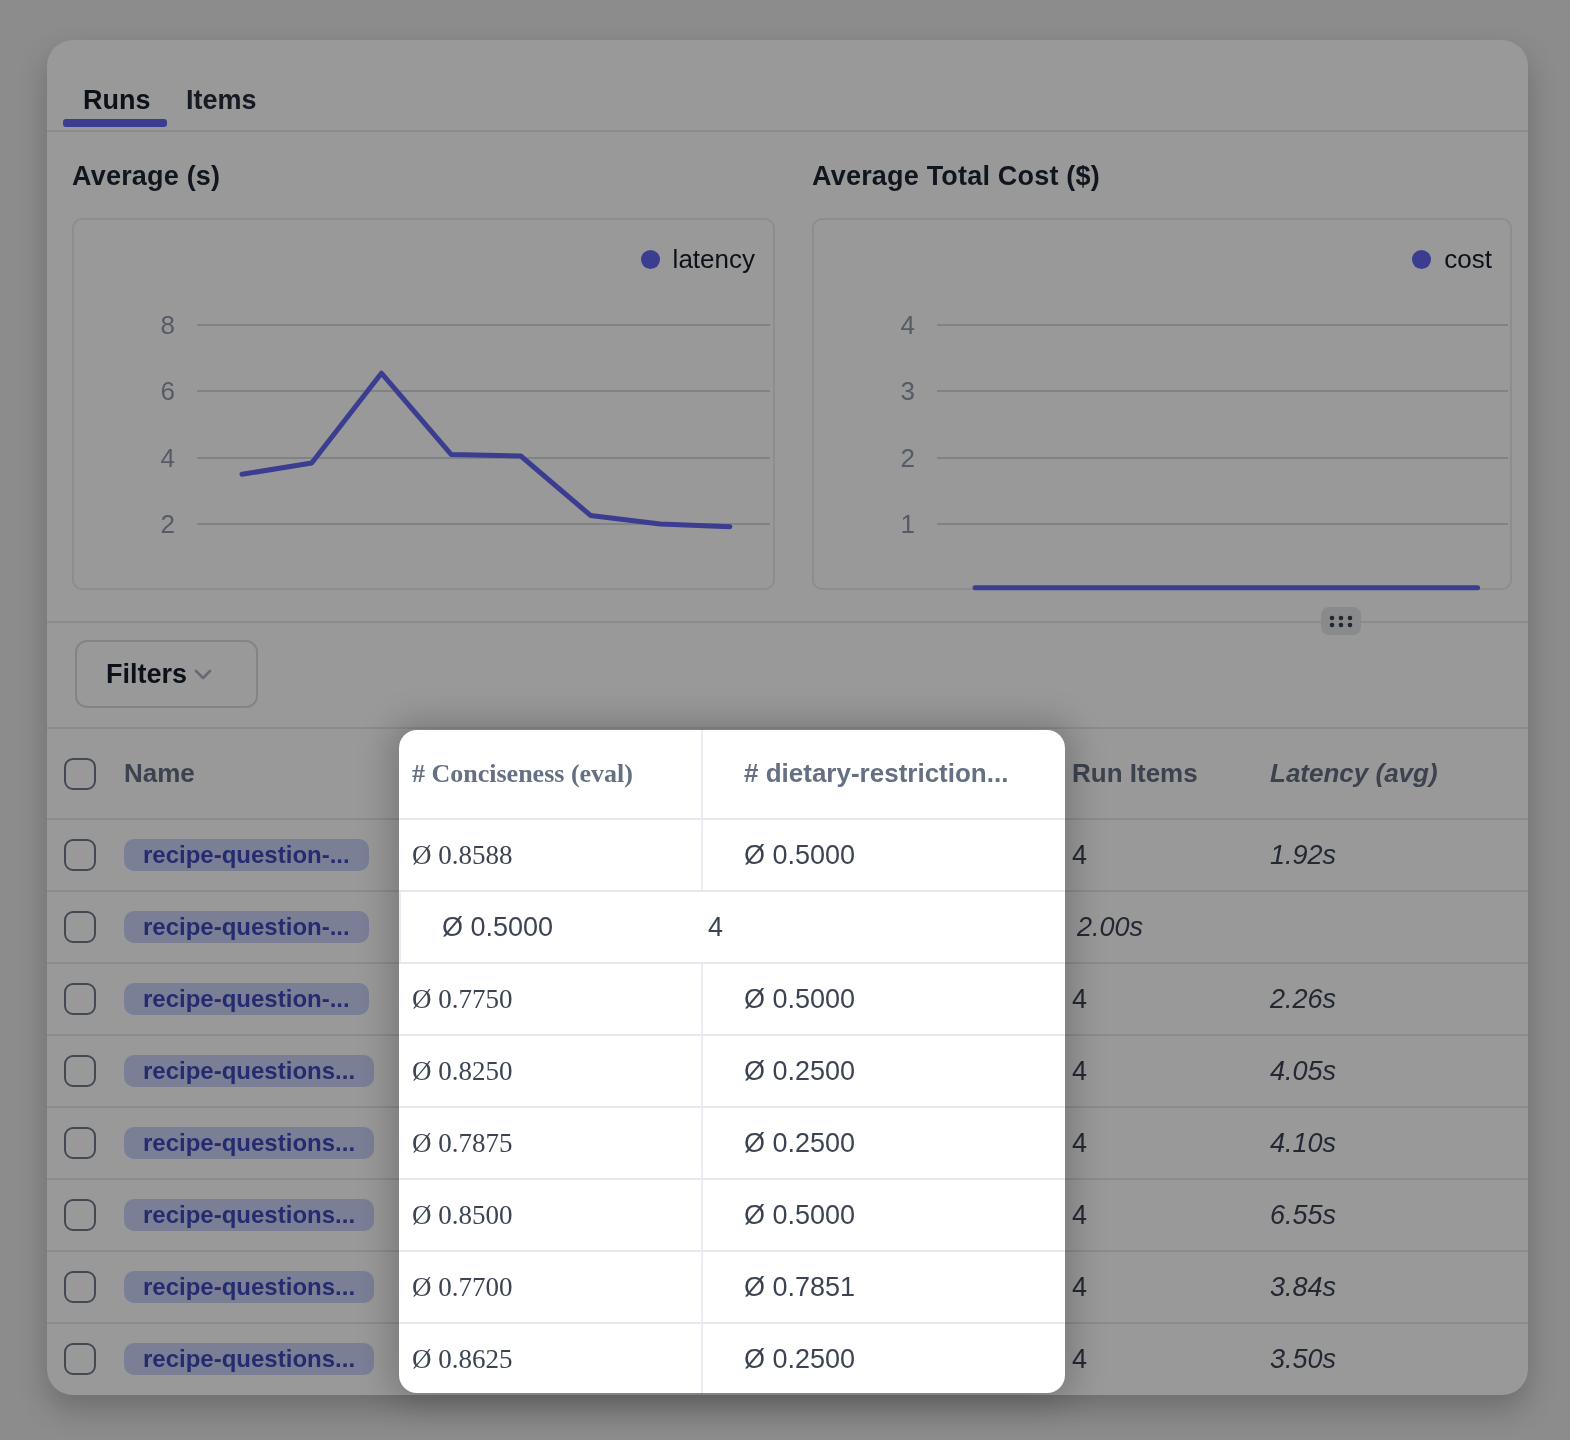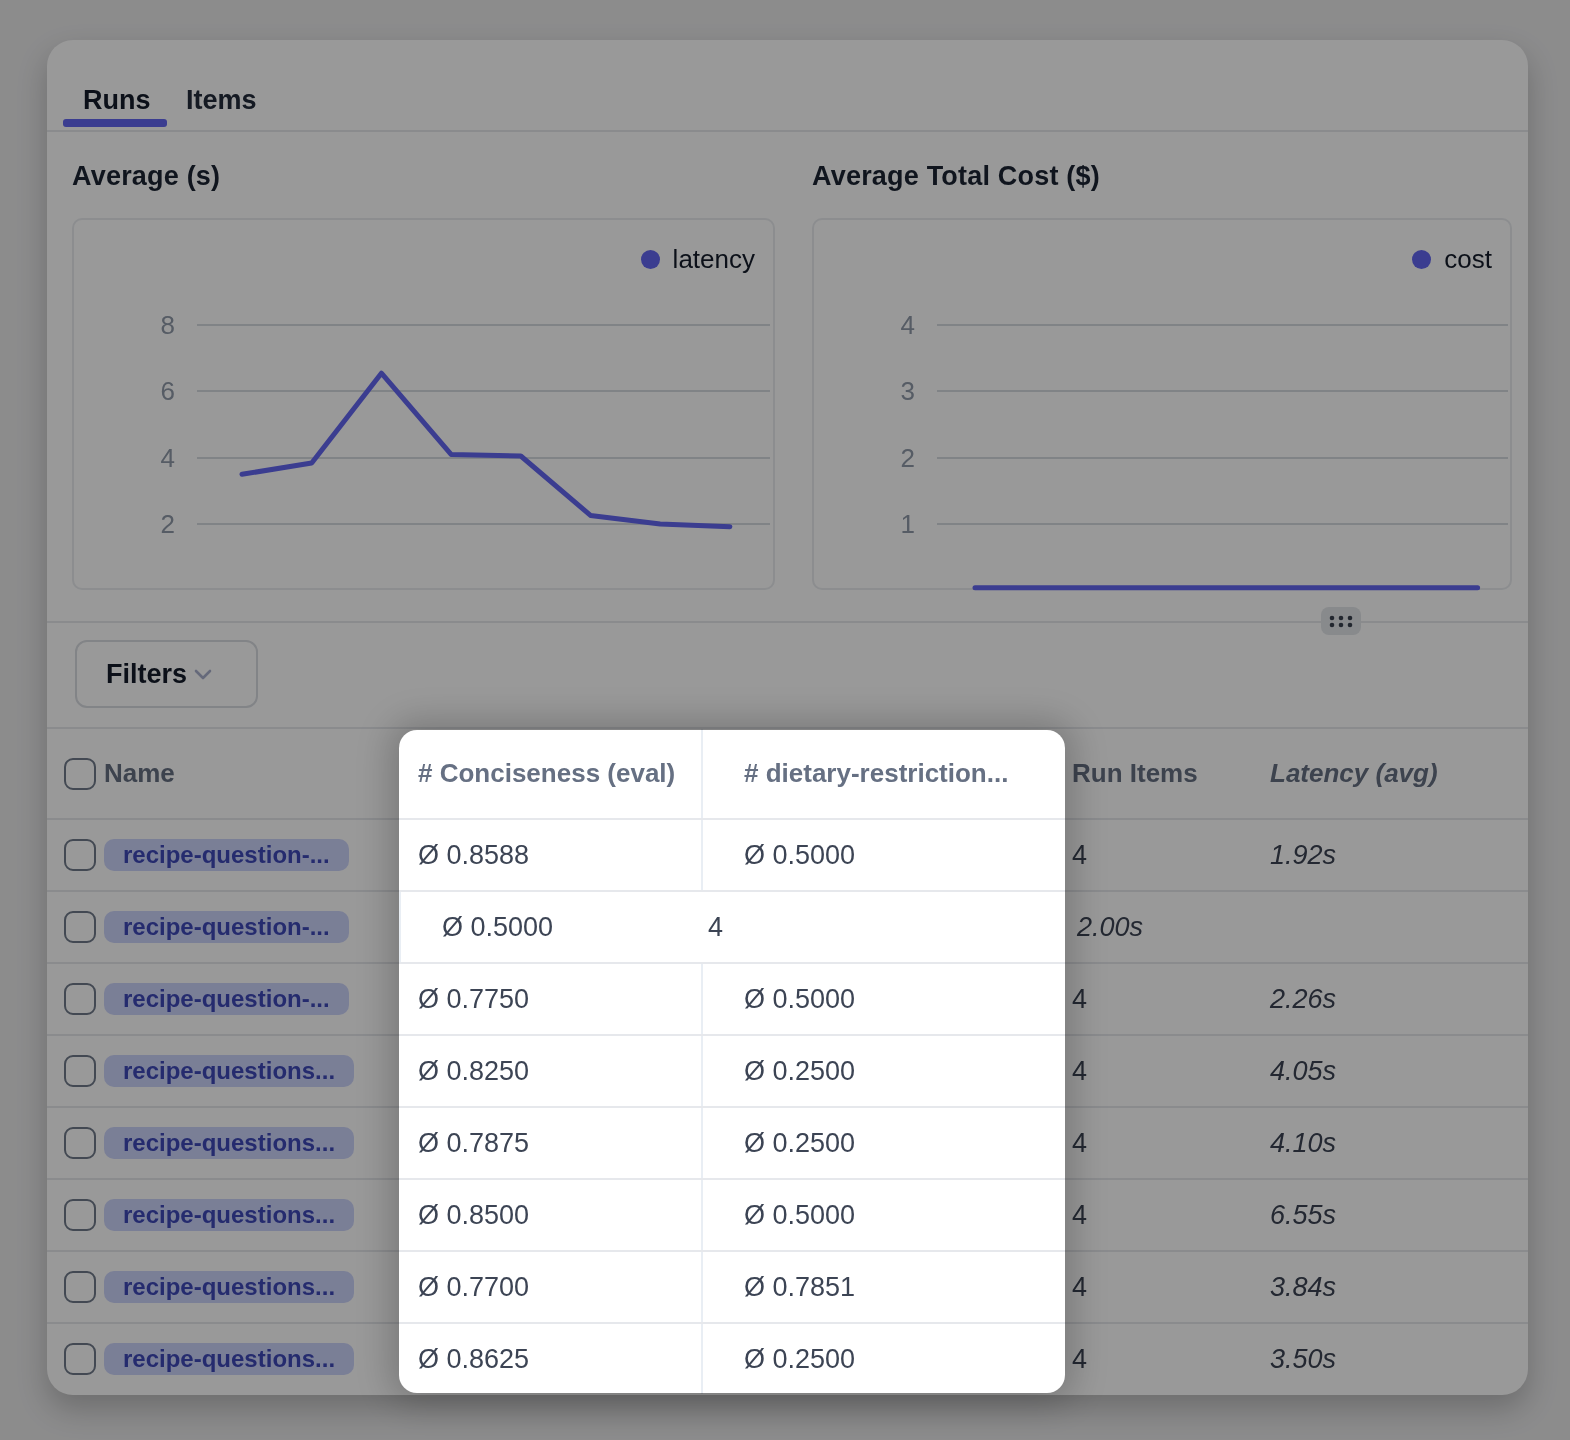--- a/index.html
+++ b/index.html
@@ -73,22 +73,22 @@
 
   
   .table{position:absolute;left:0;top:687px;width:1481px;}
   .trow{
     display:grid;grid-template-columns:352px 302px 364px 193px 1fr;
     border-top:2px solid #e6e8ec;
   }
   .thead{height:91px;}
   .tbody-row{height:72px;cursor:pointer;}
   .cell{display:flex;align-items:center;font-size:27px;color:#3c4454;}
-  .c1{padding-left:17px;gap:8px;}
-  .c2{padding-left:19px;}
+  .c1{padding-left:17px;gap:28px;}
+  .c2{padding-left:13px;font-family:Liberation Serif, serif;}
   .c3{padding-left:41px;border-left:2px solid #e9eef4;}
   .c4{padding-left:7px;}
   .c5{padding-left:12px;font-style:italic;}
   .thead .cell{font-size:26px;font-weight:600;color:#667083;}
   .checkbox{
     width:32px;height:32px;border:2.5px solid #707a8a;border-radius:9px;
     background:transparent;flex:0 0 auto;cursor:pointer;
   }
   .badge{
     height:32px;display:flex;align-items:center;padding:0 19px;border-radius:10px;

